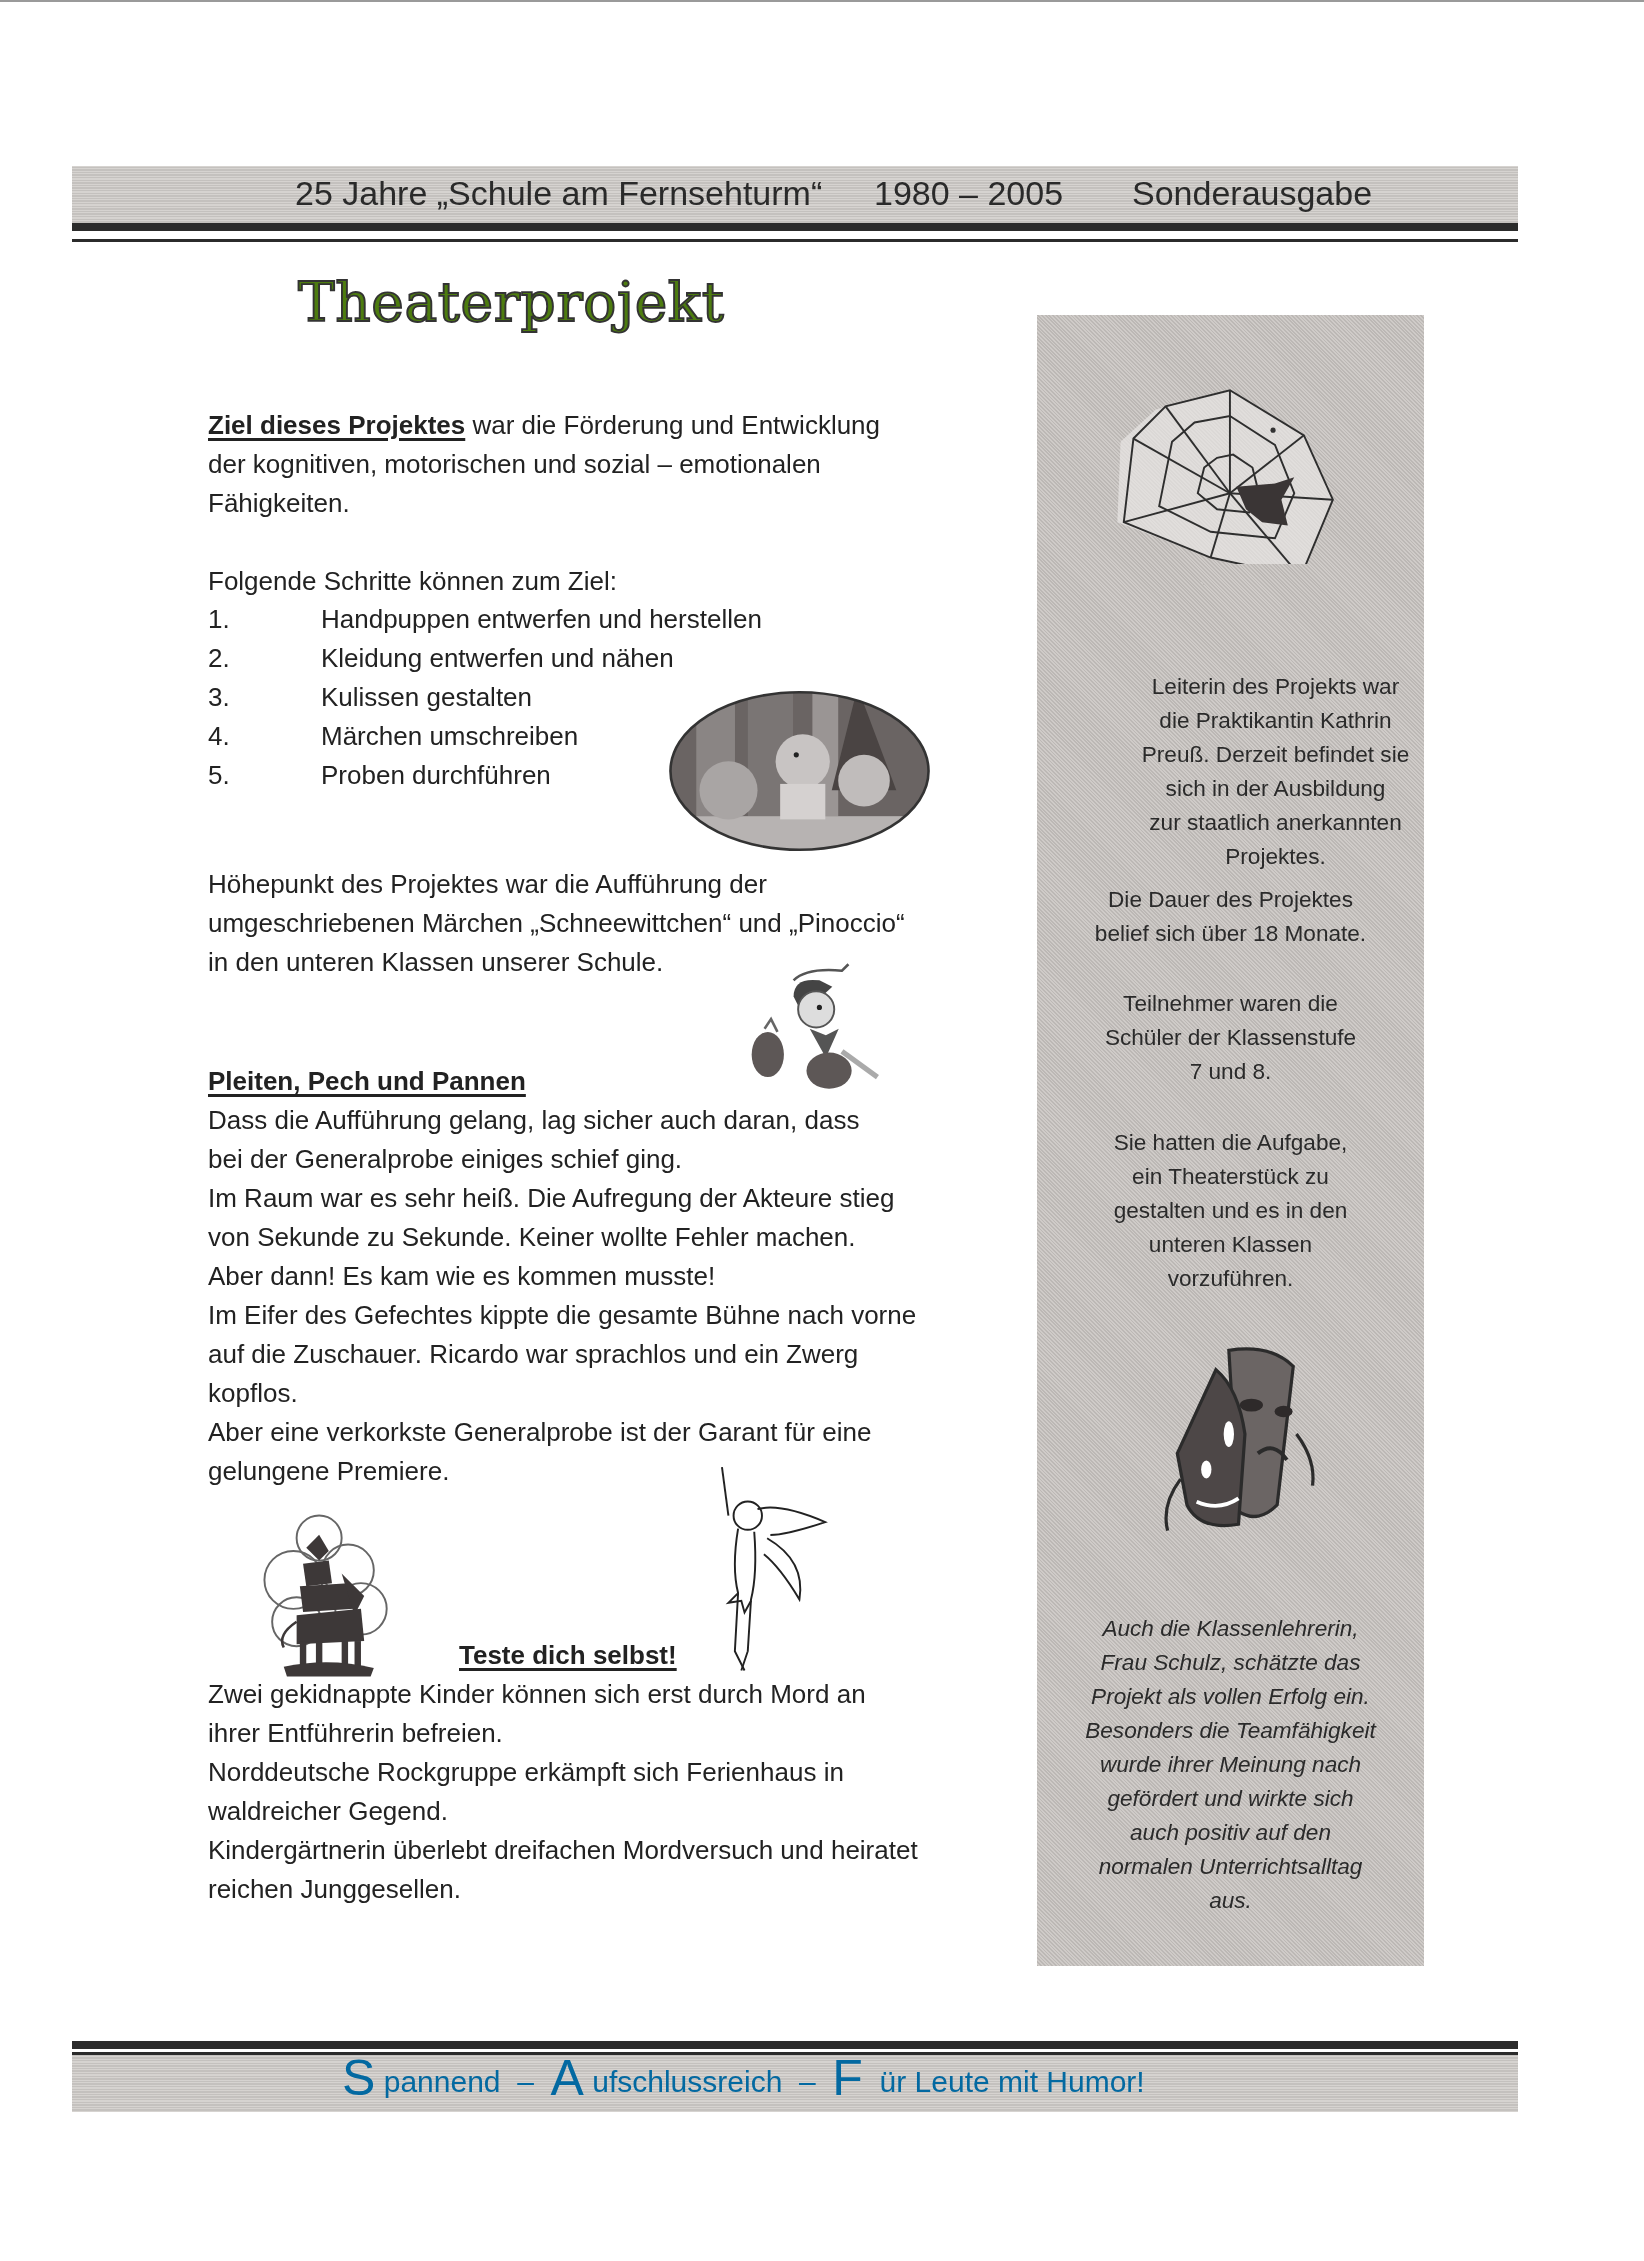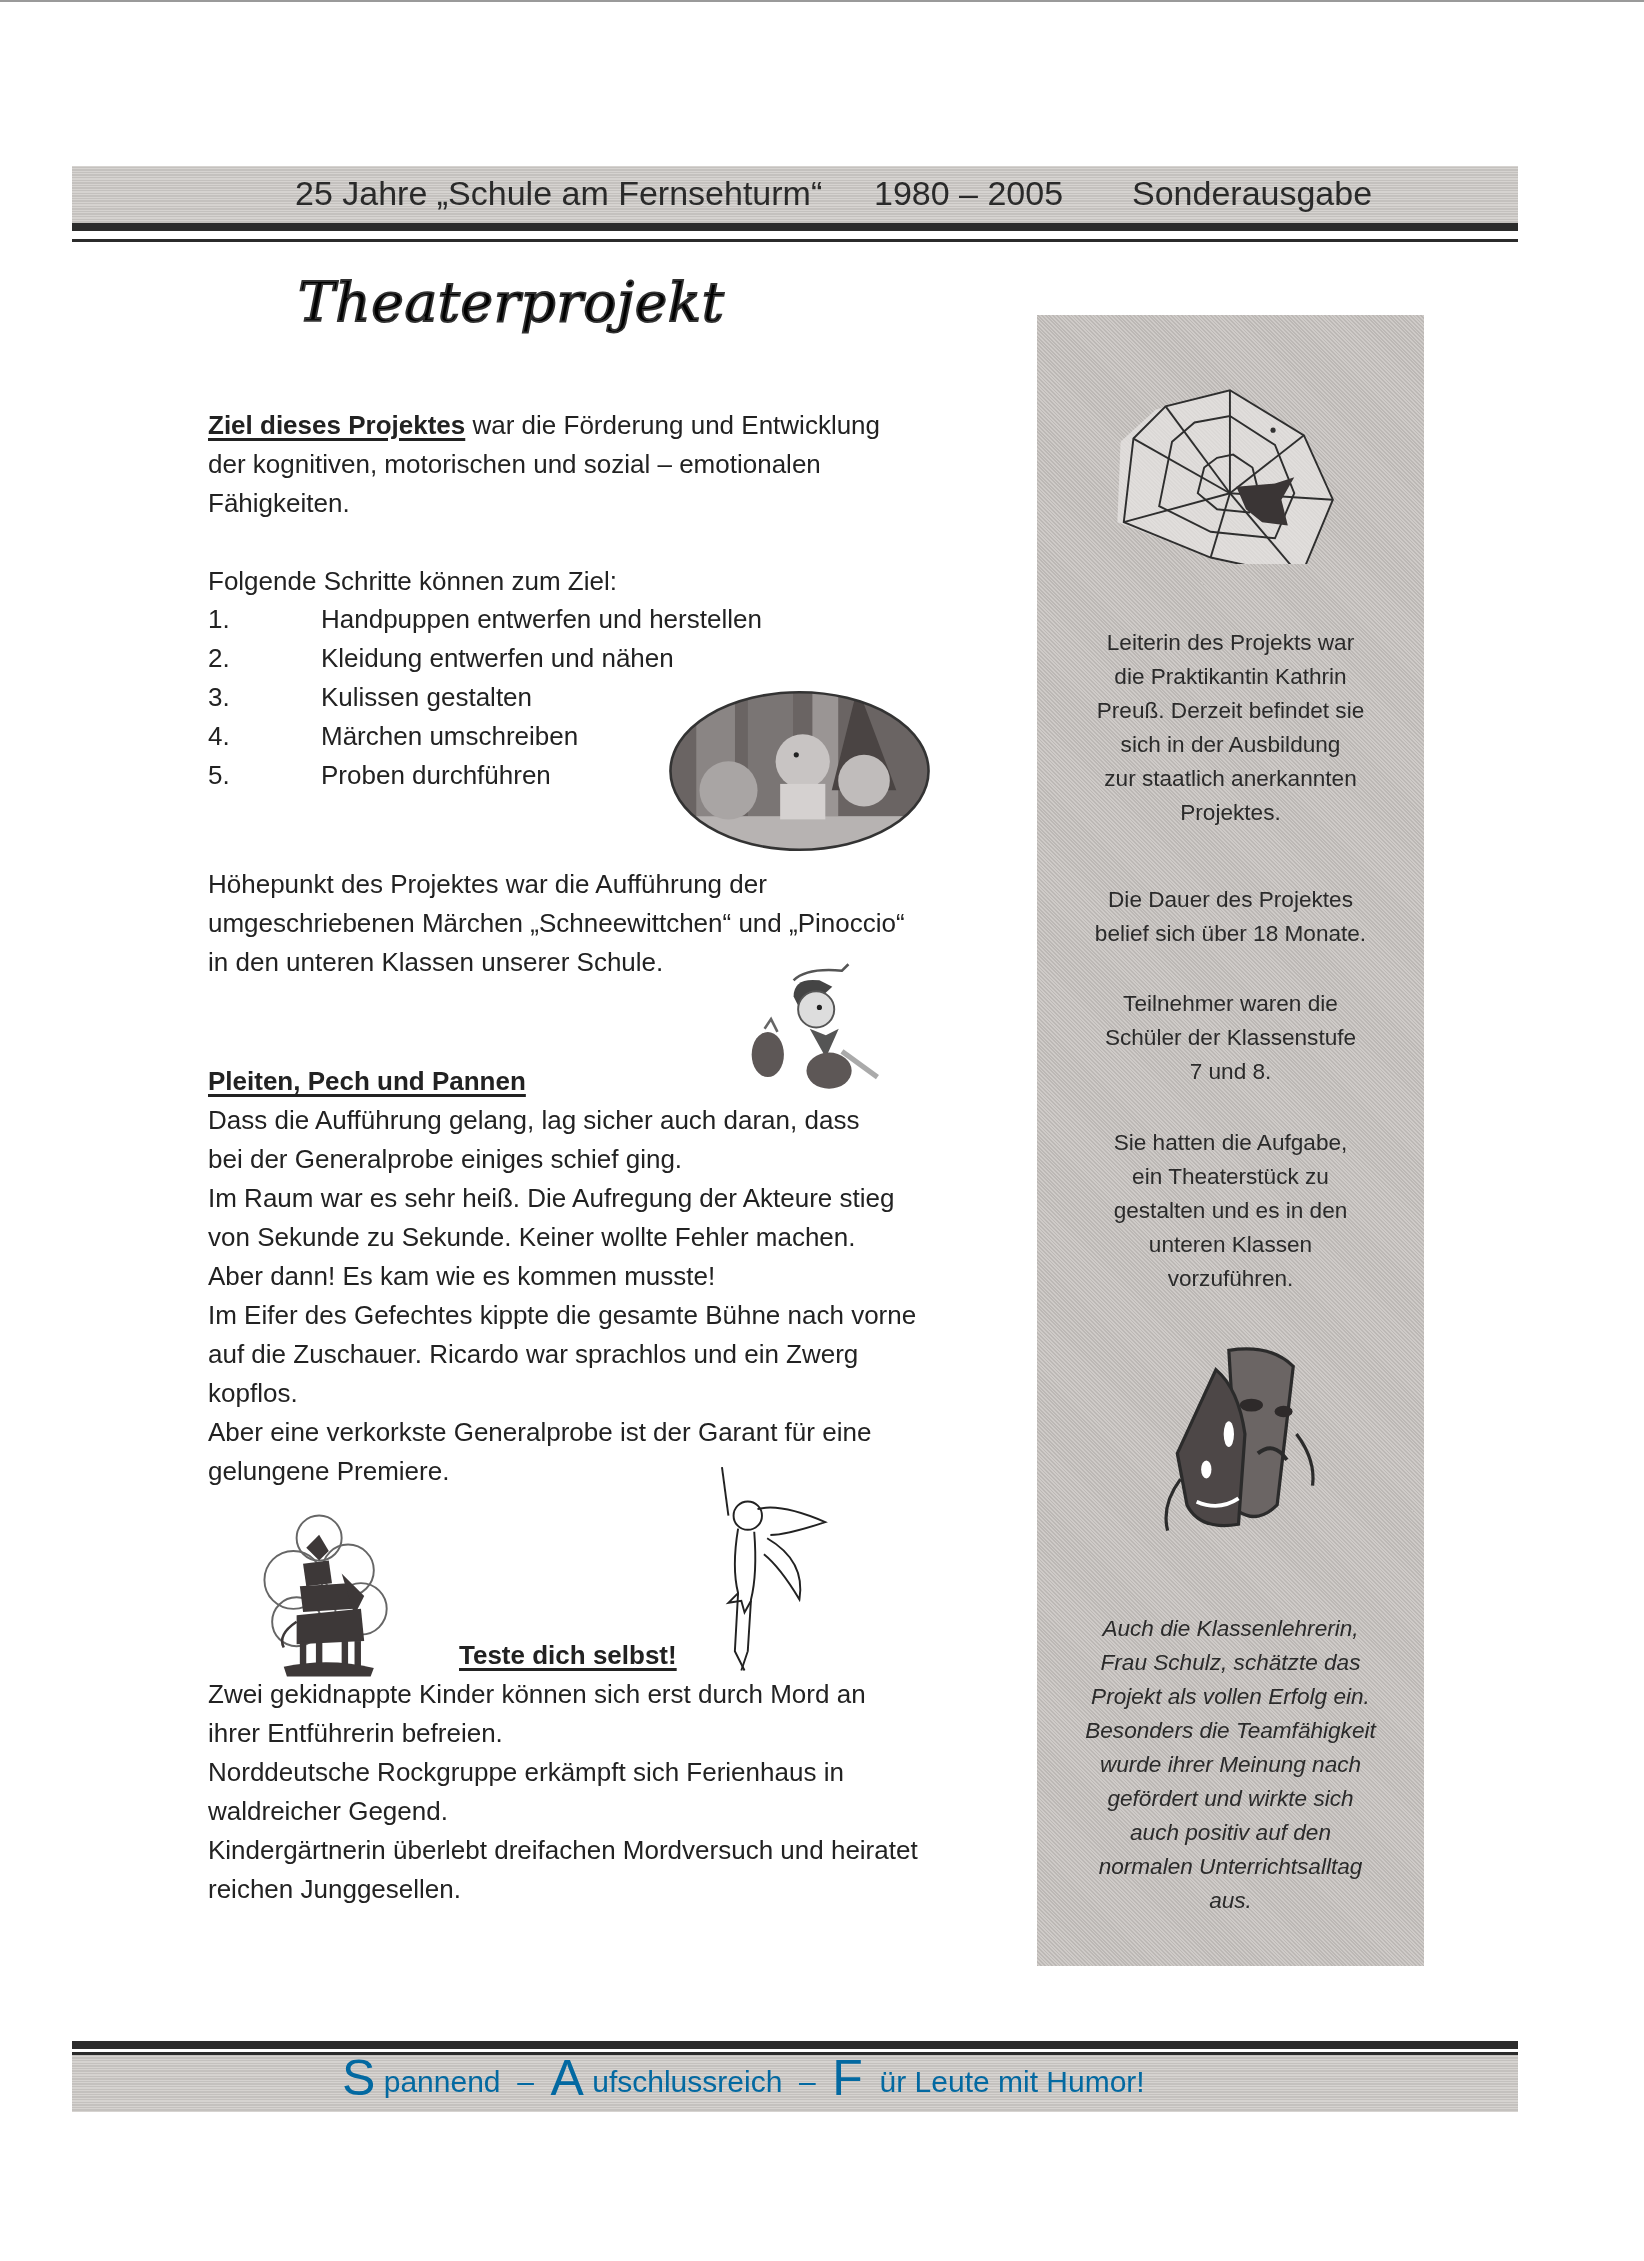--- a/index.html
+++ b/index.html
@@ -16,22 +16,22 @@
   }
   .header-text { position:absolute; top:174px; font-size:34px; color:#2a2a2a; letter-spacing:0px; }
   .h-title { left:295px; }
   .h-years { left:874px; }
   .h-edition { left:1132px; }
   .rule-thick { position:absolute; height:7.7px; background:#2b2b2b; }
   .rule-thin { position:absolute; height:3.2px; background:#2b2b2b; }
 
   
   .page-title {
-    position:absolute; left:298px; top:270px; font-family:"DejaVu Serif", serif; font-style:italic;
-    font-size:55px; color:#000000; letter-spacing:0.6px;
+    position:absolute; left:298px; top:270px; font-family:"DejaVu Serif", serif; 
+    font-size:55px; color:#4d7c0f; letter-spacing:0.6px;
     -webkit-text-stroke:1.9px #333;
   }
 
   
   .body-text { position:absolute; left:208px; font-size:26px; line-height:39px; color:#222; width:741px; }
   .ul-bold { font-weight:bold; text-decoration:underline; text-decoration-thickness:2.6px; text-underline-offset:3.9px; }
   .steps { position:absolute; left:208px; top:600px; font-size:26px; line-height:39px; }
   .step-row { display:flex; }
   .step-num { width:113px; }
 
@@ -212,21 +212,21 @@
     <line x1="55" y1="235" x2="220" y2="190"></line>
     <line x1="190" y1="290" x2="220" y2="190"></line>
     <line x1="330" y1="320" x2="220" y2="190"></line>
     <line x1="380" y1="200" x2="220" y2="190"></line>
     <line x1="335" y1="100" x2="220" y2="190"></line>
   </g>
   <path d="M230,180 L290,175 L320,165 L300,200 L310,240 L270,235 L245,215 Z" fill="#3a3535"></path>
   <circle cx="287" cy="92" r="4" fill="#333"></circle>
 </svg>
 
-<div class="sidebar-para" style="top:626px;">
+<div class="sidebar-para" style="top:670px;margin-left:45px;">
   <div>Leiterin des Projekts war</div>
   <div>die Praktikantin Kathrin</div>
   <div>Preuß. Derzeit befindet sie</div>
   <div>sich in der Ausbildung</div>
   <div>zur staatlich anerkannten</div>
   <div>Projektes.</div>
 </div>
 <div class="sidebar-para" style="top:883px;">
   <div>Die Dauer des Projektes</div>
   <div>belief sich über 18 Monate.</div>

